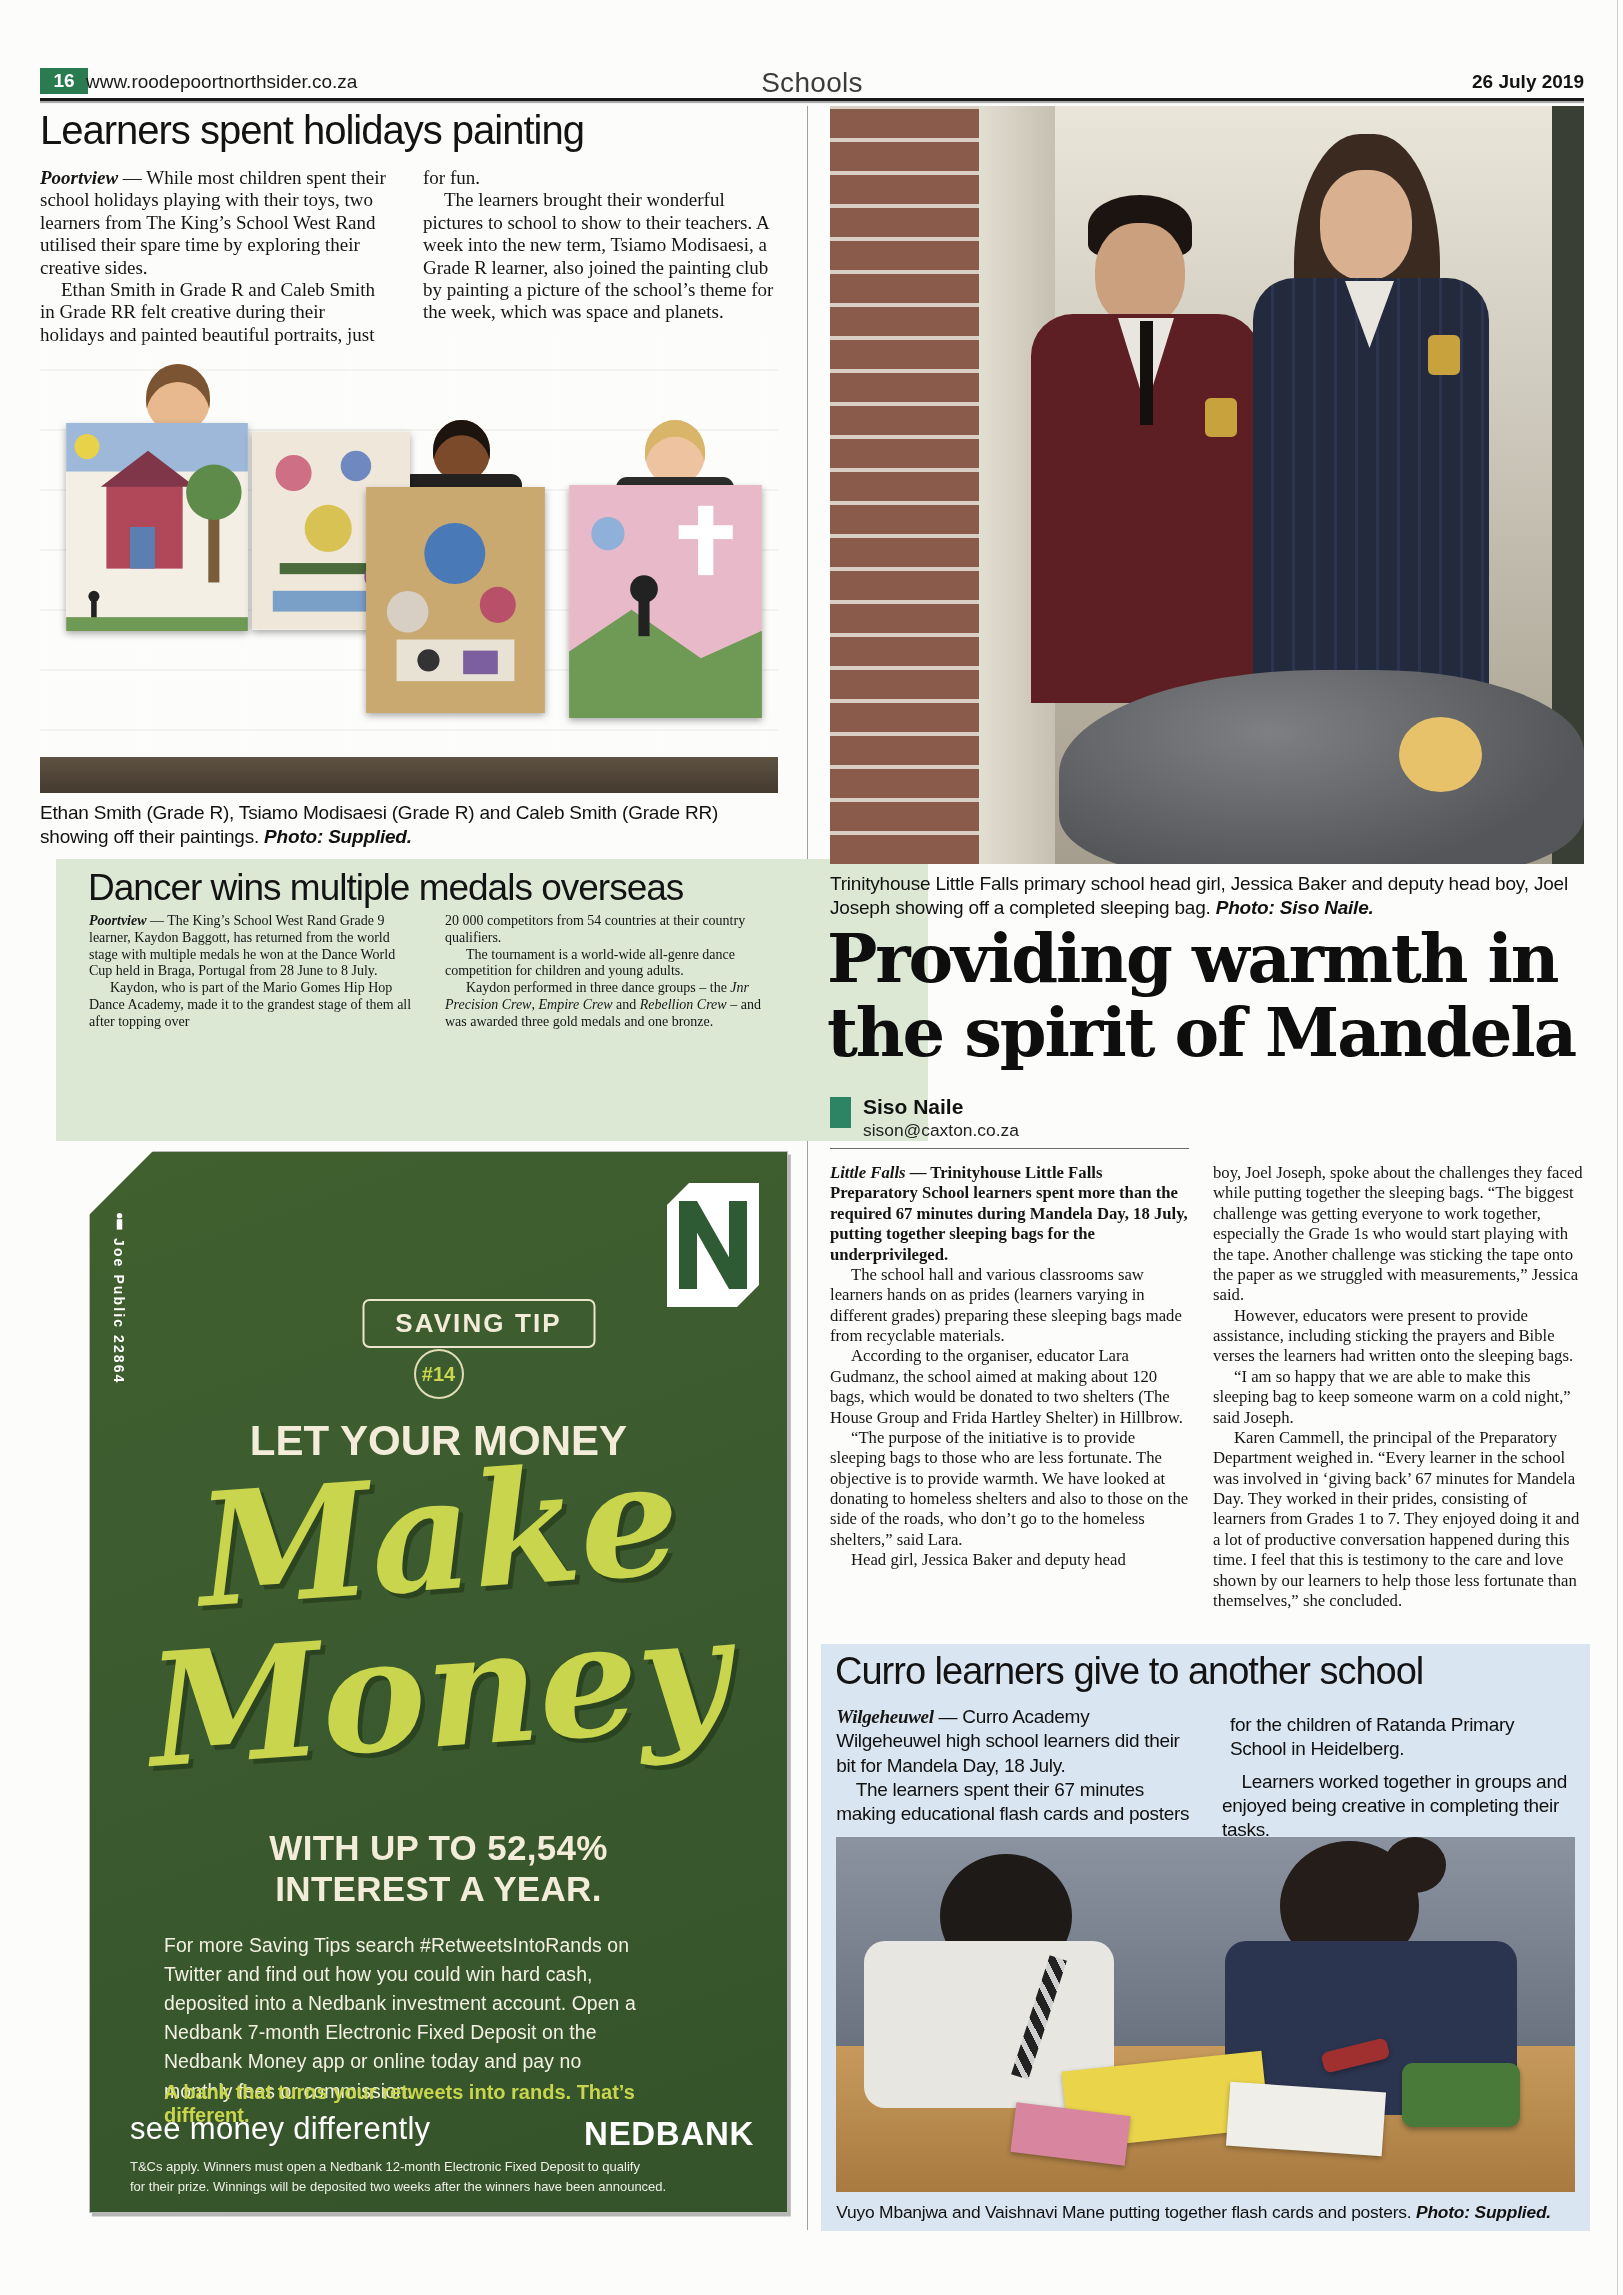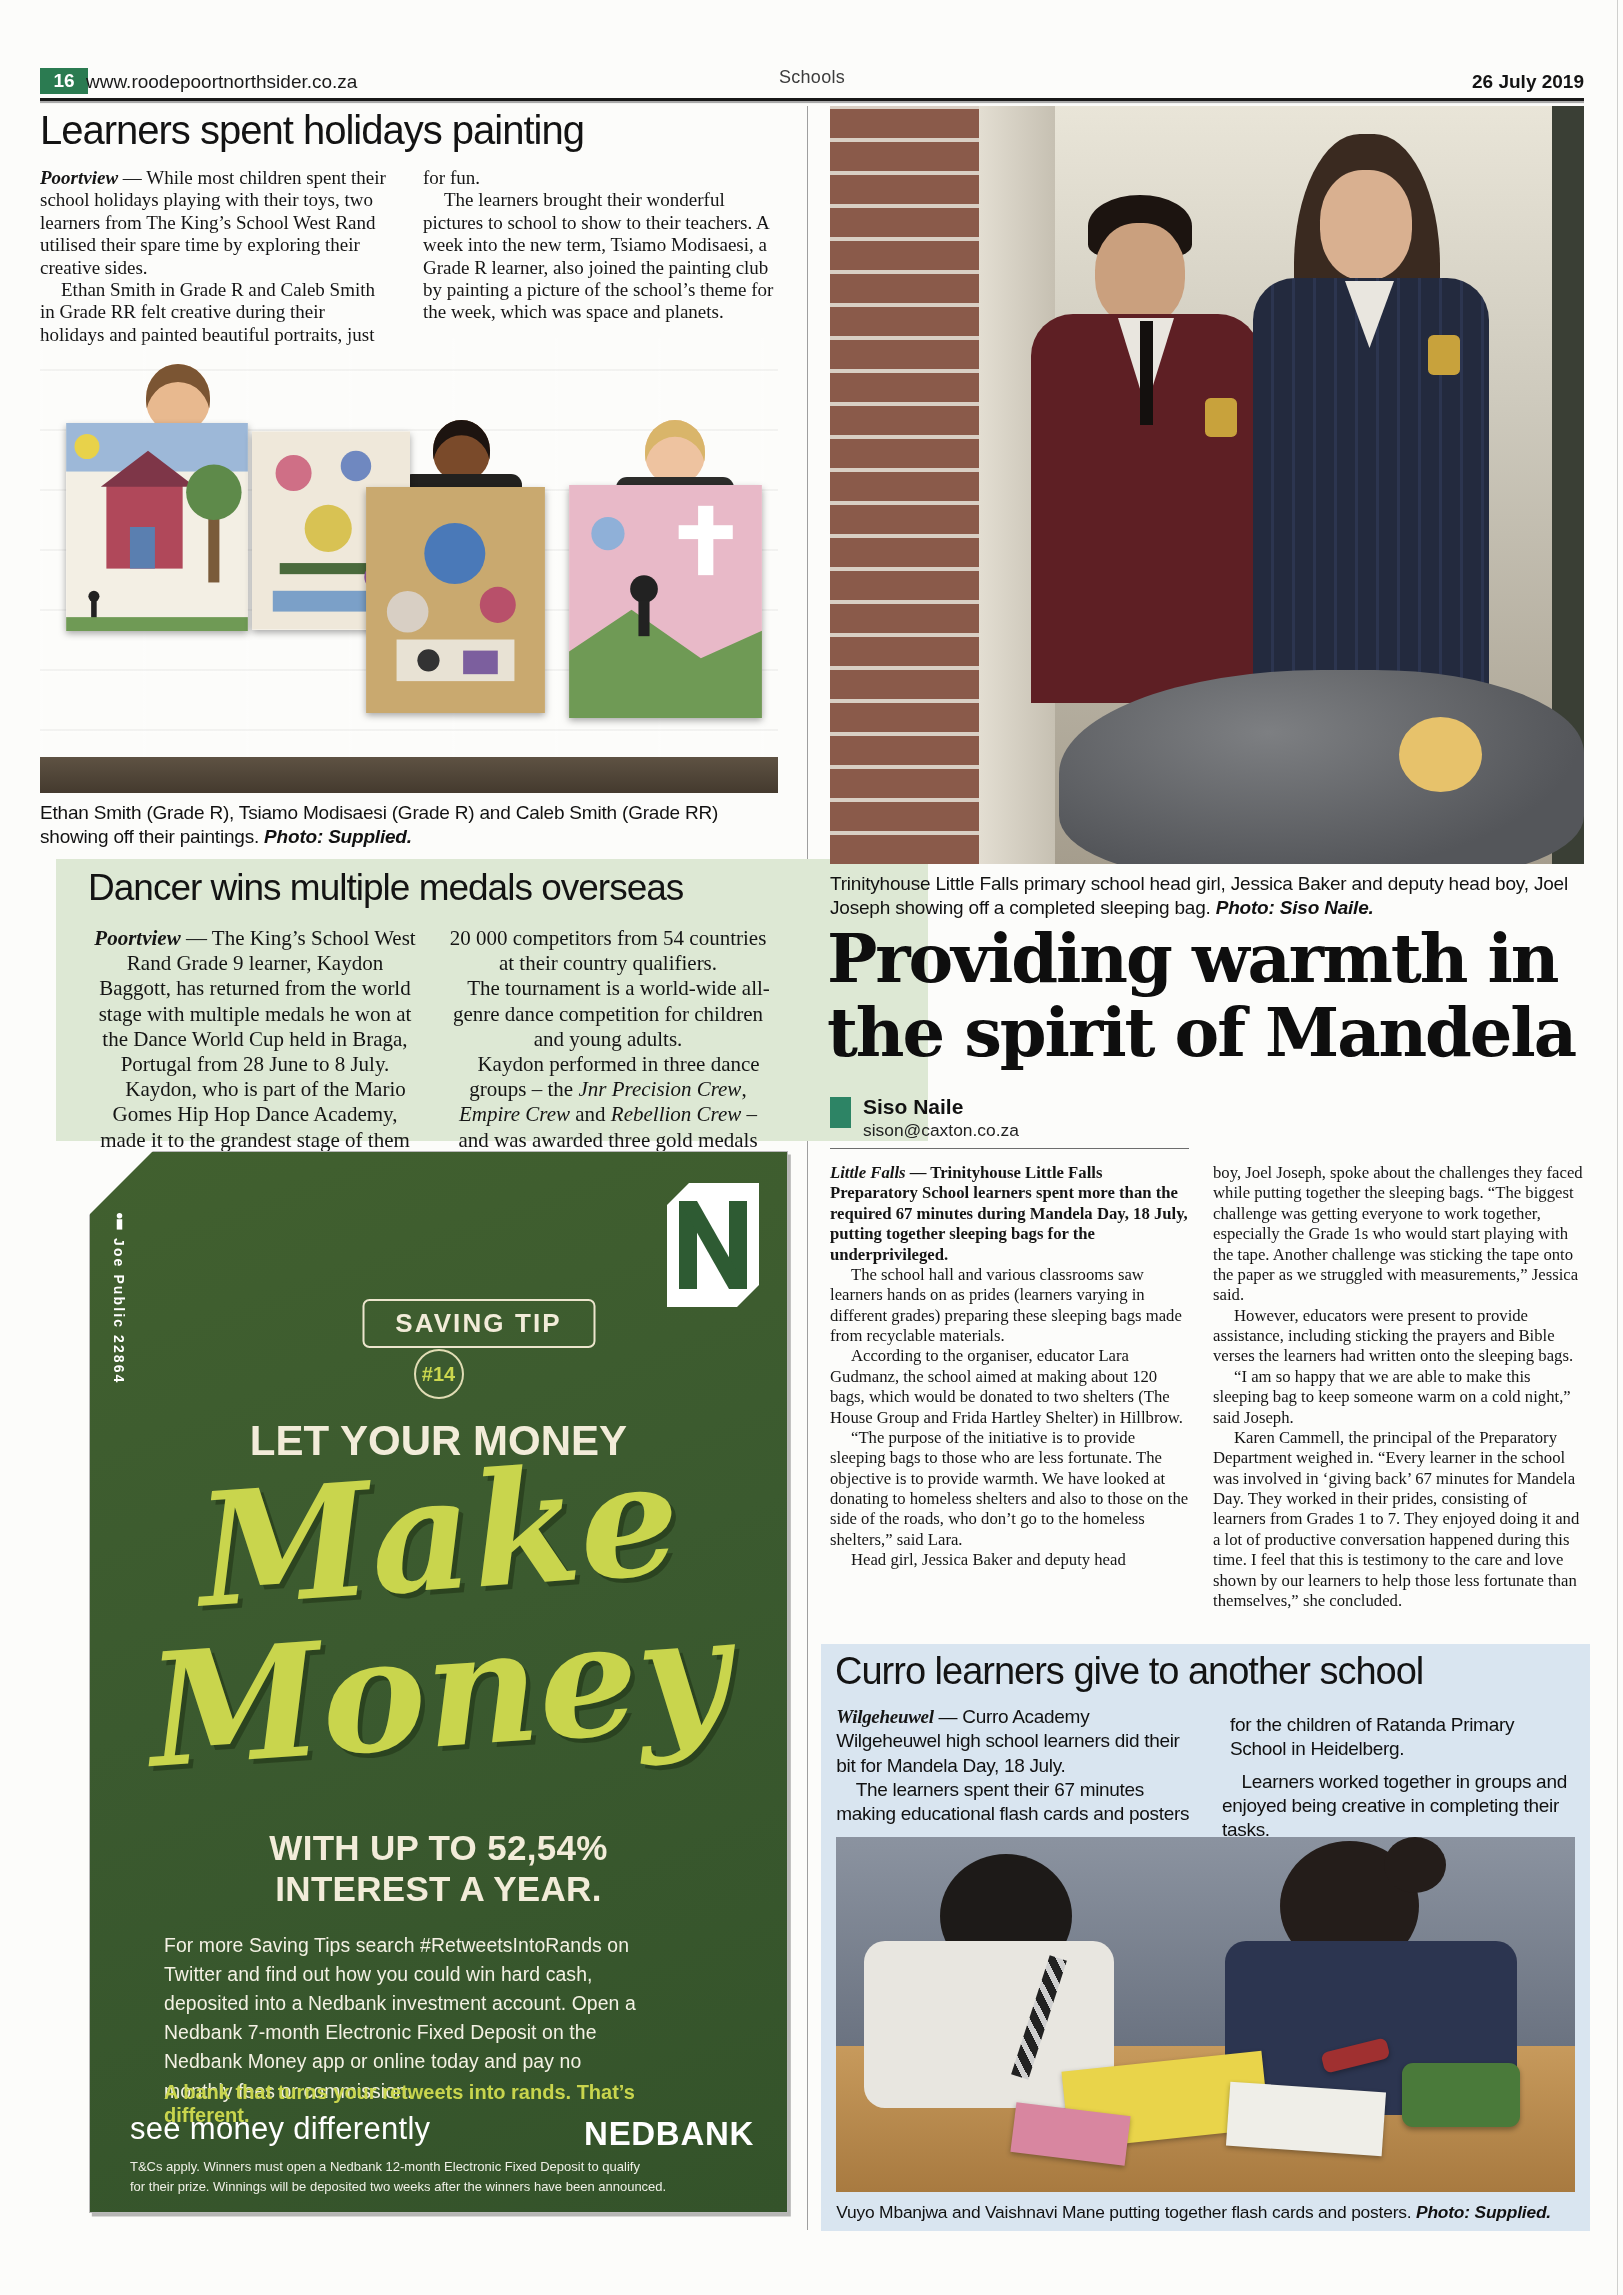--- a/index.html
+++ b/index.html
@@ -4,21 +4,21 @@
 <style>
   html,body{margin:0;padding:0;background:#e9e9e7;}
   .page{position:relative;width:1624px;height:2295px;background:#fcfcfa;overflow:hidden;
         font-family:"Liberation Sans",sans-serif;color:#141414;}
   .abs{position:absolute;}
 
   
   .pagenum{left:40px;top:68px;width:48px;height:26px;background:#2b7b51;color:#fff;
            font-size:19px;font-weight:bold;display:flex;align-items:center;justify-content:center;}
   .siteurl{left:86px;top:71px;font-size:19px;color:#1a1a1a;}
-  .sectiontitle{left:0;right:0;top:67px;text-align:center;font-size:18px;color:#3c3c3c;
+  .sectiontitle{left:0;right:0;top:67px;text-align:center;font-size:28px;color:#3c3c3c;
                 letter-spacing:0.3px;font-weight:400;}
   .pagedate{right:40px;top:71px;font-size:19px;font-weight:bold;}
   .headrule{left:40px;top:98px;width:1544px;height:2.8px;background:#181818;box-shadow:0 2.1px 0 #a9a9a9;}
 
   
   .headline-sans{font-family:"Liberation Sans",sans-serif;font-weight:500;letter-spacing:-1px;color:#131313;}
   .serifbody{font-family:"Liberation Serif","DejaVu Serif",serif;color:#151515;}
   .serifbody p{margin:0;}
   .serifbody p.ind{text-indent:21px;}
   .loc{font-weight:bold;font-style:italic;}
@@ -35,21 +35,21 @@
           background:linear-gradient(180deg,#d9d4c7 0%,#beb7a8 55%,#98907e 92%,#574a3b 92.5%,#4a3e31 100%);}
   .stone{background-image:
       repeating-linear-gradient(0deg,rgba(255,255,255,.28) 0 2.1px,rgba(0,0,0,0.04) 2.1px 4.2px,transparent 4.2px 60px),
       repeating-linear-gradient(90deg,rgba(255,255,255,.18) 0 2.8px,transparent 2.8px 103px);}
   .canvas{box-shadow:0 2.8px 7px rgba(0,0,0,.35);}
   .kidhead{border-radius:50% 50% 46% 46%;}
   .cap1{left:40px;top:801px;width:738px;}
 
   .dancerbox{left:56px;top:859px;width:872px;height:282px;background:#dde8d4;}
   .h-dancer{left:32px;top:8.3px;font-size:37px;}
-  .art2{top:67px;width:332px;font-size:21px;line-height:1.2;text-align:center;}
+  .art2{top:54px;width:332px;font-size:14px;line-height:1.2;}
   .art2.c1{left:33px;}
   .art2.c2{left:389px;width:326px;}
 
   
   .ad{left:89px;top:1151px;width:697px;height:1060px;
       background:linear-gradient(160deg,#41602f 0%,#3b5a2f 45%,#34532a 100%);
       border:0.7px solid #b9b9b9;box-shadow:2.8px 3.5px 0 rgba(0,0,0,.28);}
   .ad-notch{left:-0.7px;top:-0.7px;width:0;height:0;border-top:64px solid #fcfcfa;border-right:64px solid transparent;}
   .agency{left:21px;top:61px;writing-mode:vertical-rl;text-orientation:mixed;color:#fff;
           font-size:14px;font-weight:bold;letter-spacing:2.1px;display:flex;align-items:center;gap:7px;}

